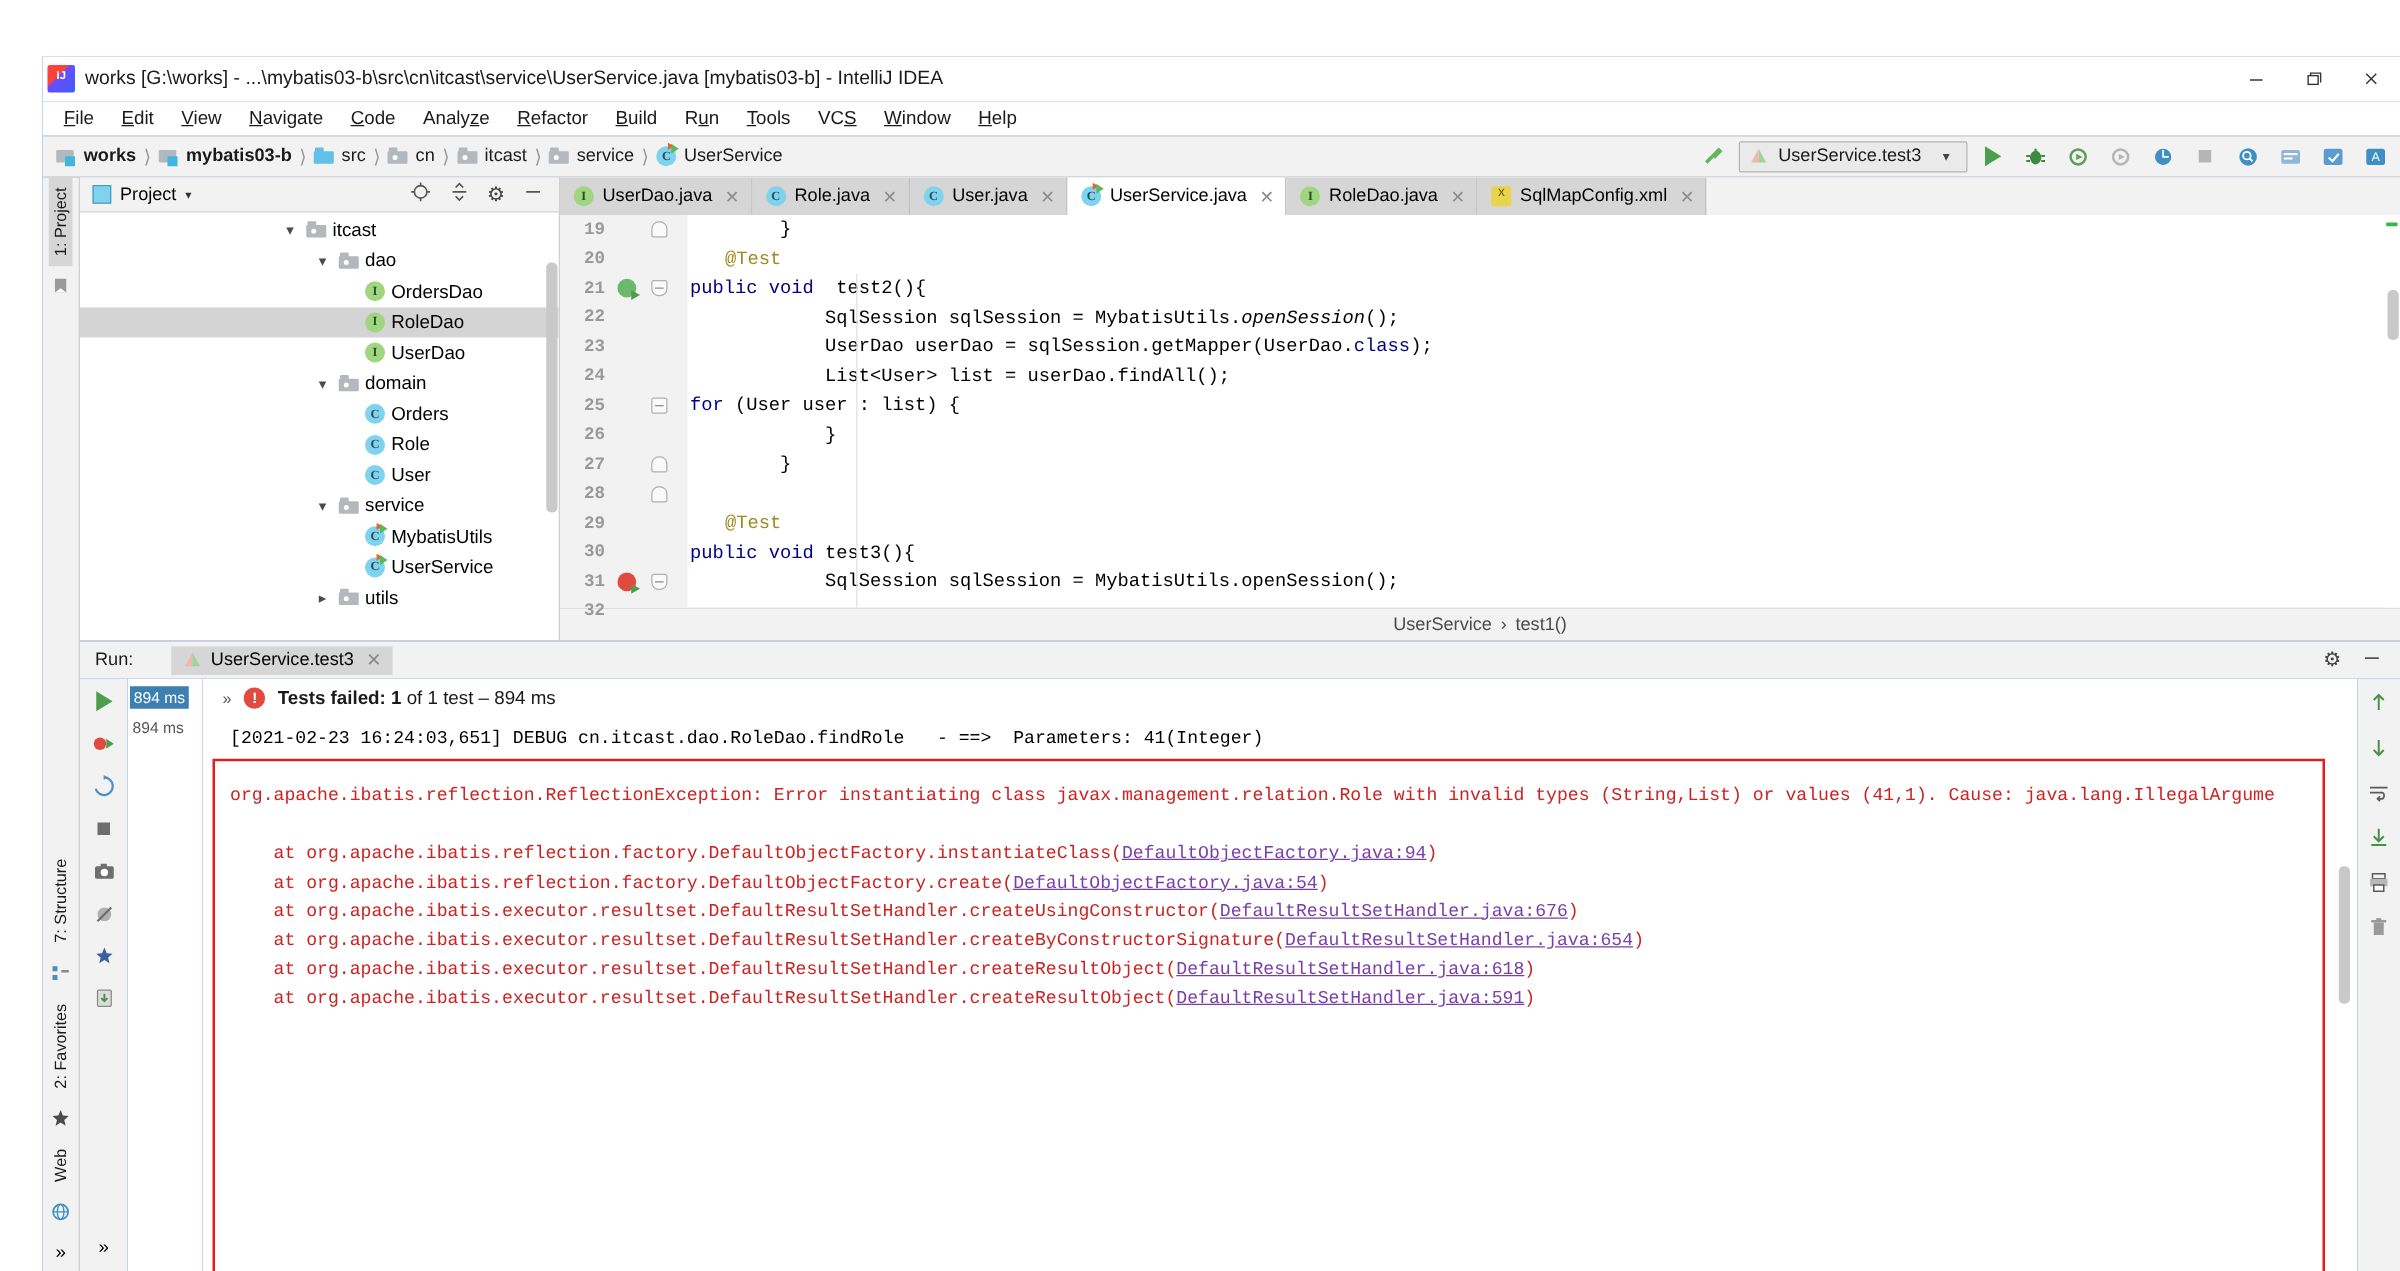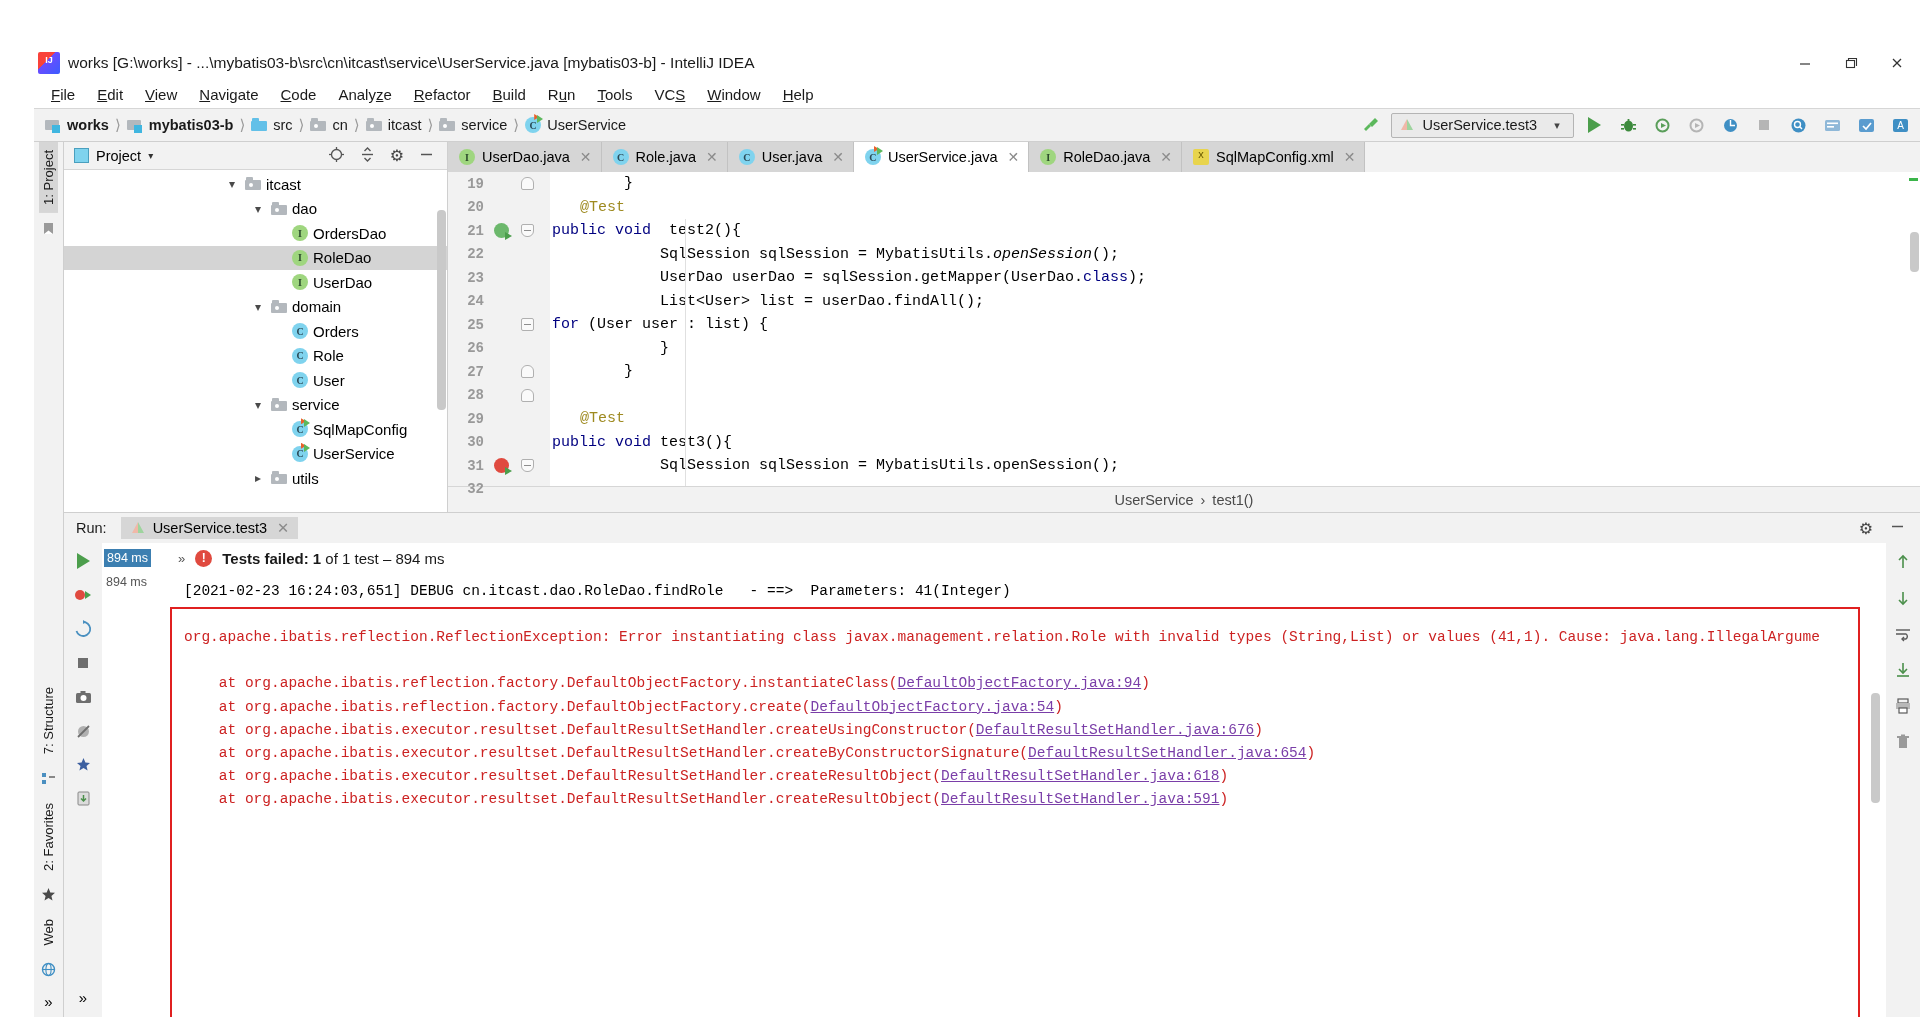--- a/index.html
+++ b/index.html
@@ -159,21 +159,21 @@
   .edit-thumb { position:absolute; right:1px; top:2px; width:9px; height:40px; background:#c9c9c9; border-radius:4px;}
   .err-stripe { position:absolute; right:2px; top:6px; width:9px; height:3px; background:#3bb54a;}
 
   .bcrumb-bottom {
     height:26px; background:#f2f2f2; border-top:1px solid #d6d6d6; display:flex; align-items:center;
     justify-content:center; gap:7px; flex:0 0 26px; font-size:14.5px; color:#4a4a4a;
   }
 
   
   .runwin { flex:1 1 auto; display:flex; flex-direction:column; min-height:0; border-top:1px solid #cfcfcf;}
-  .run-header { height:30px; background:#f2f2f2; display:flex; align-items:center; flex:0 0 30px; padding-left:12px; gap:0;justify-content:space-between;}
+  .run-header { height:30px; background:#f2f2f2; display:flex; align-items:center; flex:0 0 30px; padding-left:12px; gap:16px;justify-content:space-between;}
   .run-label { font-size:14.5px; color:#1a1a1a; margin-right:14px;}
   .run-tab { display:flex; align-items:center; gap:7px; padding:3px 9px; background:#d6d6d6; font-size:14.5px;}
   .run-tab .x { color:#8b8b8b; margin-left:3px;}
   .rh-right { margin-left:auto; display:flex; align-items:center; gap:16px; padding-right:14px;}
 
   .run-body { flex:1 1 auto; display:flex; min-height:0; }
   .run-left { width:38px; flex:0 0 38px; background:#f2f2f2; display:flex; flex-direction:column; align-items:center; padding-top:6px; gap:10px;}
   .rl-ic { width:24px;height:24px; display:flex;align-items:center;justify-content:center; }
 
   .run-tree { width:60px; flex:0 0 60px; background:#fff; position:relative; font-size:12.5px;}
@@ -491,21 +491,21 @@
             </div>
             <div class="trow" style="padding-left:186px">
               <span class="chev">▾</span>
               <span class="ic folder-gray">
                     <span class="dot"></span>
                   </span>
               <span>service</span>
             </div>
             <div class="trow" style="padding-left:228px">
               <span class="ic cls runnable">C</span>
-              <span>SqlMapConfig</span>
+              <span>MybatisUtils</span>
             </div>
             <div class="trow" style="padding-left:228px">
               <span class="ic cls runnable">C</span>
               <span>UserService</span>
             </div>
             <div class="trow" style="padding-left:186px">
               <span class="chev">▸</span>
               <span class="ic folder-gray">
                     <span class="dot"></span>
                   </span>

